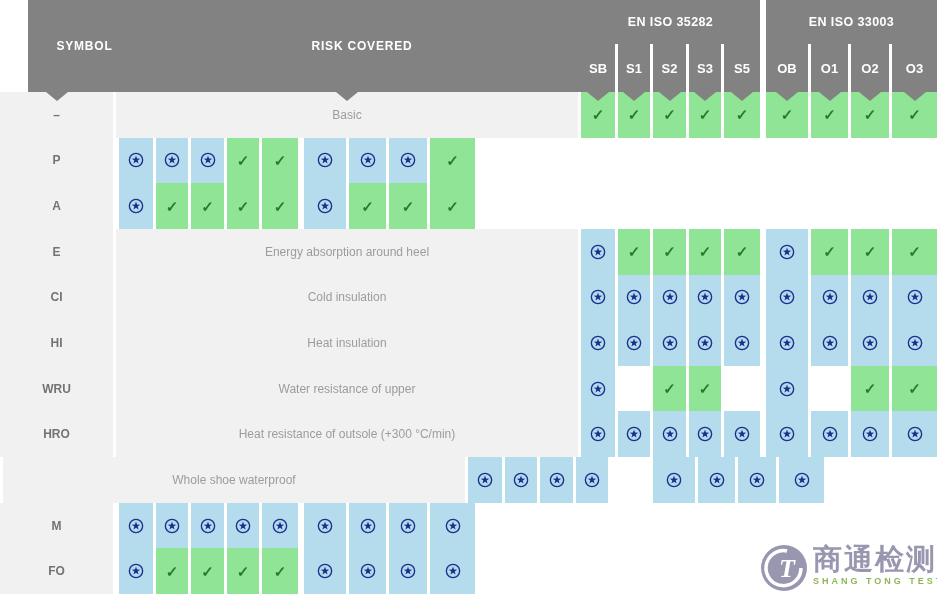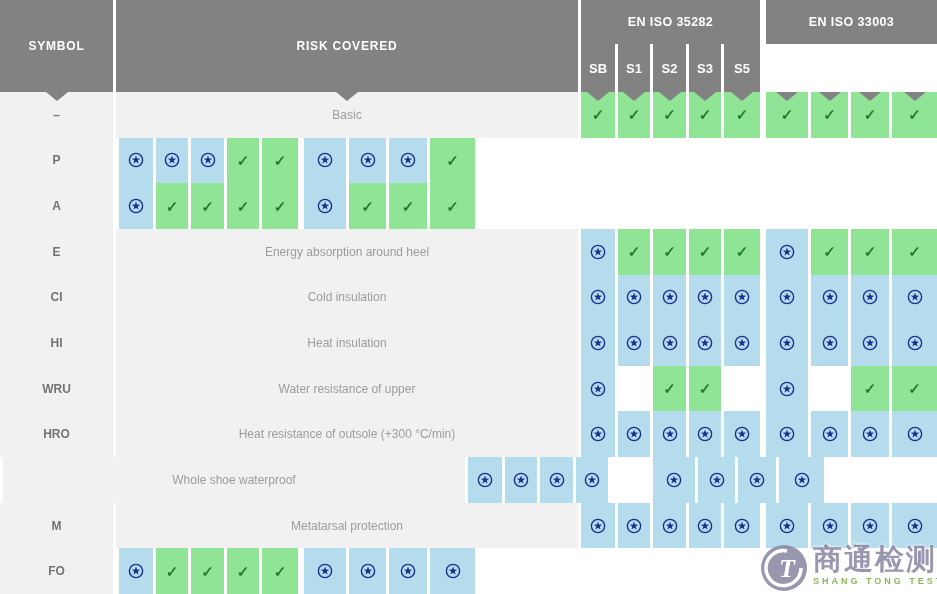--- a/index.html
+++ b/index.html
@@ -2,23 +2,23 @@
 <html style="--header_bg: #828282; --label_bg: #f1f1f1; --check_bg: #8fe496; --check_glyph: #1e7e2a; --star_bg: #b4dcec; --star_glyph: #1b2f8e;"><head>
 <meta charset="utf-8">
 <style>
   * { margin:0; padding:0; box-sizing:border-box; }
   html,body { background:#fff; font-family:"Liberation Sans", sans-serif; }
   #app { position:relative; width:937px; height:594px; background:#fff; overflow:hidden; }
 
   
   .hblock { position:absolute; top:0; height:92px; background:var(--header_bg);
             color:#fff; display:flex; align-items:center; justify-content:center;
-            font-weight:bold; font-size:12px; letter-spacing:.8px; }
+            font-weight:bold; font-size:12px; letter-spacing:.8px;margin-left:28px; }
   #h-symbol { left:0; width:113px; }
-  #h-risk   { left:116px; width:462px; }
+  #h-risk   { left:103px; width:462px; }
   .group  { position:absolute; top:0; height:92px; }
   #h-g1 { left:581px; width:179px; }
   #h-g2 { left:766px; width:171px; }
   .gtitle { height:44px; background:var(--header_bg); color:#fff; display:flex;
             align-items:center; justify-content:center; font-weight:bold;
             font-size:12.5px; letter-spacing:.4px; }
   .glabels { height:48px; display:flex; gap:3px; }
   .clabel { background:var(--header_bg); color:#fff; display:flex; align-items:center;
             justify-content:center; font-weight:bold; font-size:13px; height:100%; }
 
@@ -67,20 +67,26 @@
       <div class="clabel" style="width:34px">SB</div>
       <div class="clabel" style="width:32px">S1</div>
       <div class="clabel" style="width:33px">S2</div>
       <div class="clabel" style="width:32px">S3</div>
       <div class="clabel" style="width:36px">S5</div>
     </div>
   </div>
 
   <div class="group" id="h-g2">
     <div class="gtitle">EN ISO 33003</div>
+    <div class="glabels">
+      <div class="clabel" style="width:42px">OB</div>
+      <div class="clabel" style="width:37px">O1</div>
+      <div class="clabel" style="width:38px">O2</div>
+      <div class="clabel" style="width:45px">O3</div>
+    </div>
   </div>
 
   <div id="tbody">
       <div class="row">
         <div class="lcell sym">–</div>
         <div class="spacer" style="width: 3px;"></div>
         <div class="lcell risk">Basic</div>
         <div class="spacer" style="width: 3px;"></div>
         <div class="cell check" style="width: 34px;">
           <span class="ck">✓</span>
@@ -572,21 +578,20 @@
         <div class="cell star" style="width: 45px;">
           <svg width="16" height="16" viewBox="0 0 20 20">
             <circle cx="10" cy="10" r="8.3" fill="none" style="stroke:var(--star_glyph)" stroke-width="1.7"></circle>
             <path style="fill:var(--star_glyph)" d="M10 4.5 L11.29 8.22 L15.23 8.3 L12.09 10.68 L13.23 14.45 L10 12.2 L6.77 14.45 L7.91 10.68 L4.77 8.3 L8.71 8.22 Z"></path>
           </svg>
         </div>
       </div>
       <div class="row">
         <div class="lcell sym">M</div>
         <div class="spacer" style="width: 3px;"></div>
-        <div class="lcell risk">Metatarsal protection</div>
         <div class="spacer" style="width: 3px;"></div>
         <div class="cell star" style="width: 34px;">
           <svg width="16" height="16" viewBox="0 0 20 20">
             <circle cx="10" cy="10" r="8.3" fill="none" style="stroke:var(--star_glyph)" stroke-width="1.7"></circle>
             <path style="fill:var(--star_glyph)" d="M10 4.5 L11.29 8.22 L15.23 8.3 L12.09 10.68 L13.23 14.45 L10 12.2 L6.77 14.45 L7.91 10.68 L4.77 8.3 L8.71 8.22 Z"></path>
           </svg>
         </div>
         <div class="spacer" style="width: 3px;"></div>
         <div class="cell star" style="width: 32px;">
           <svg width="16" height="16" viewBox="0 0 20 20">

